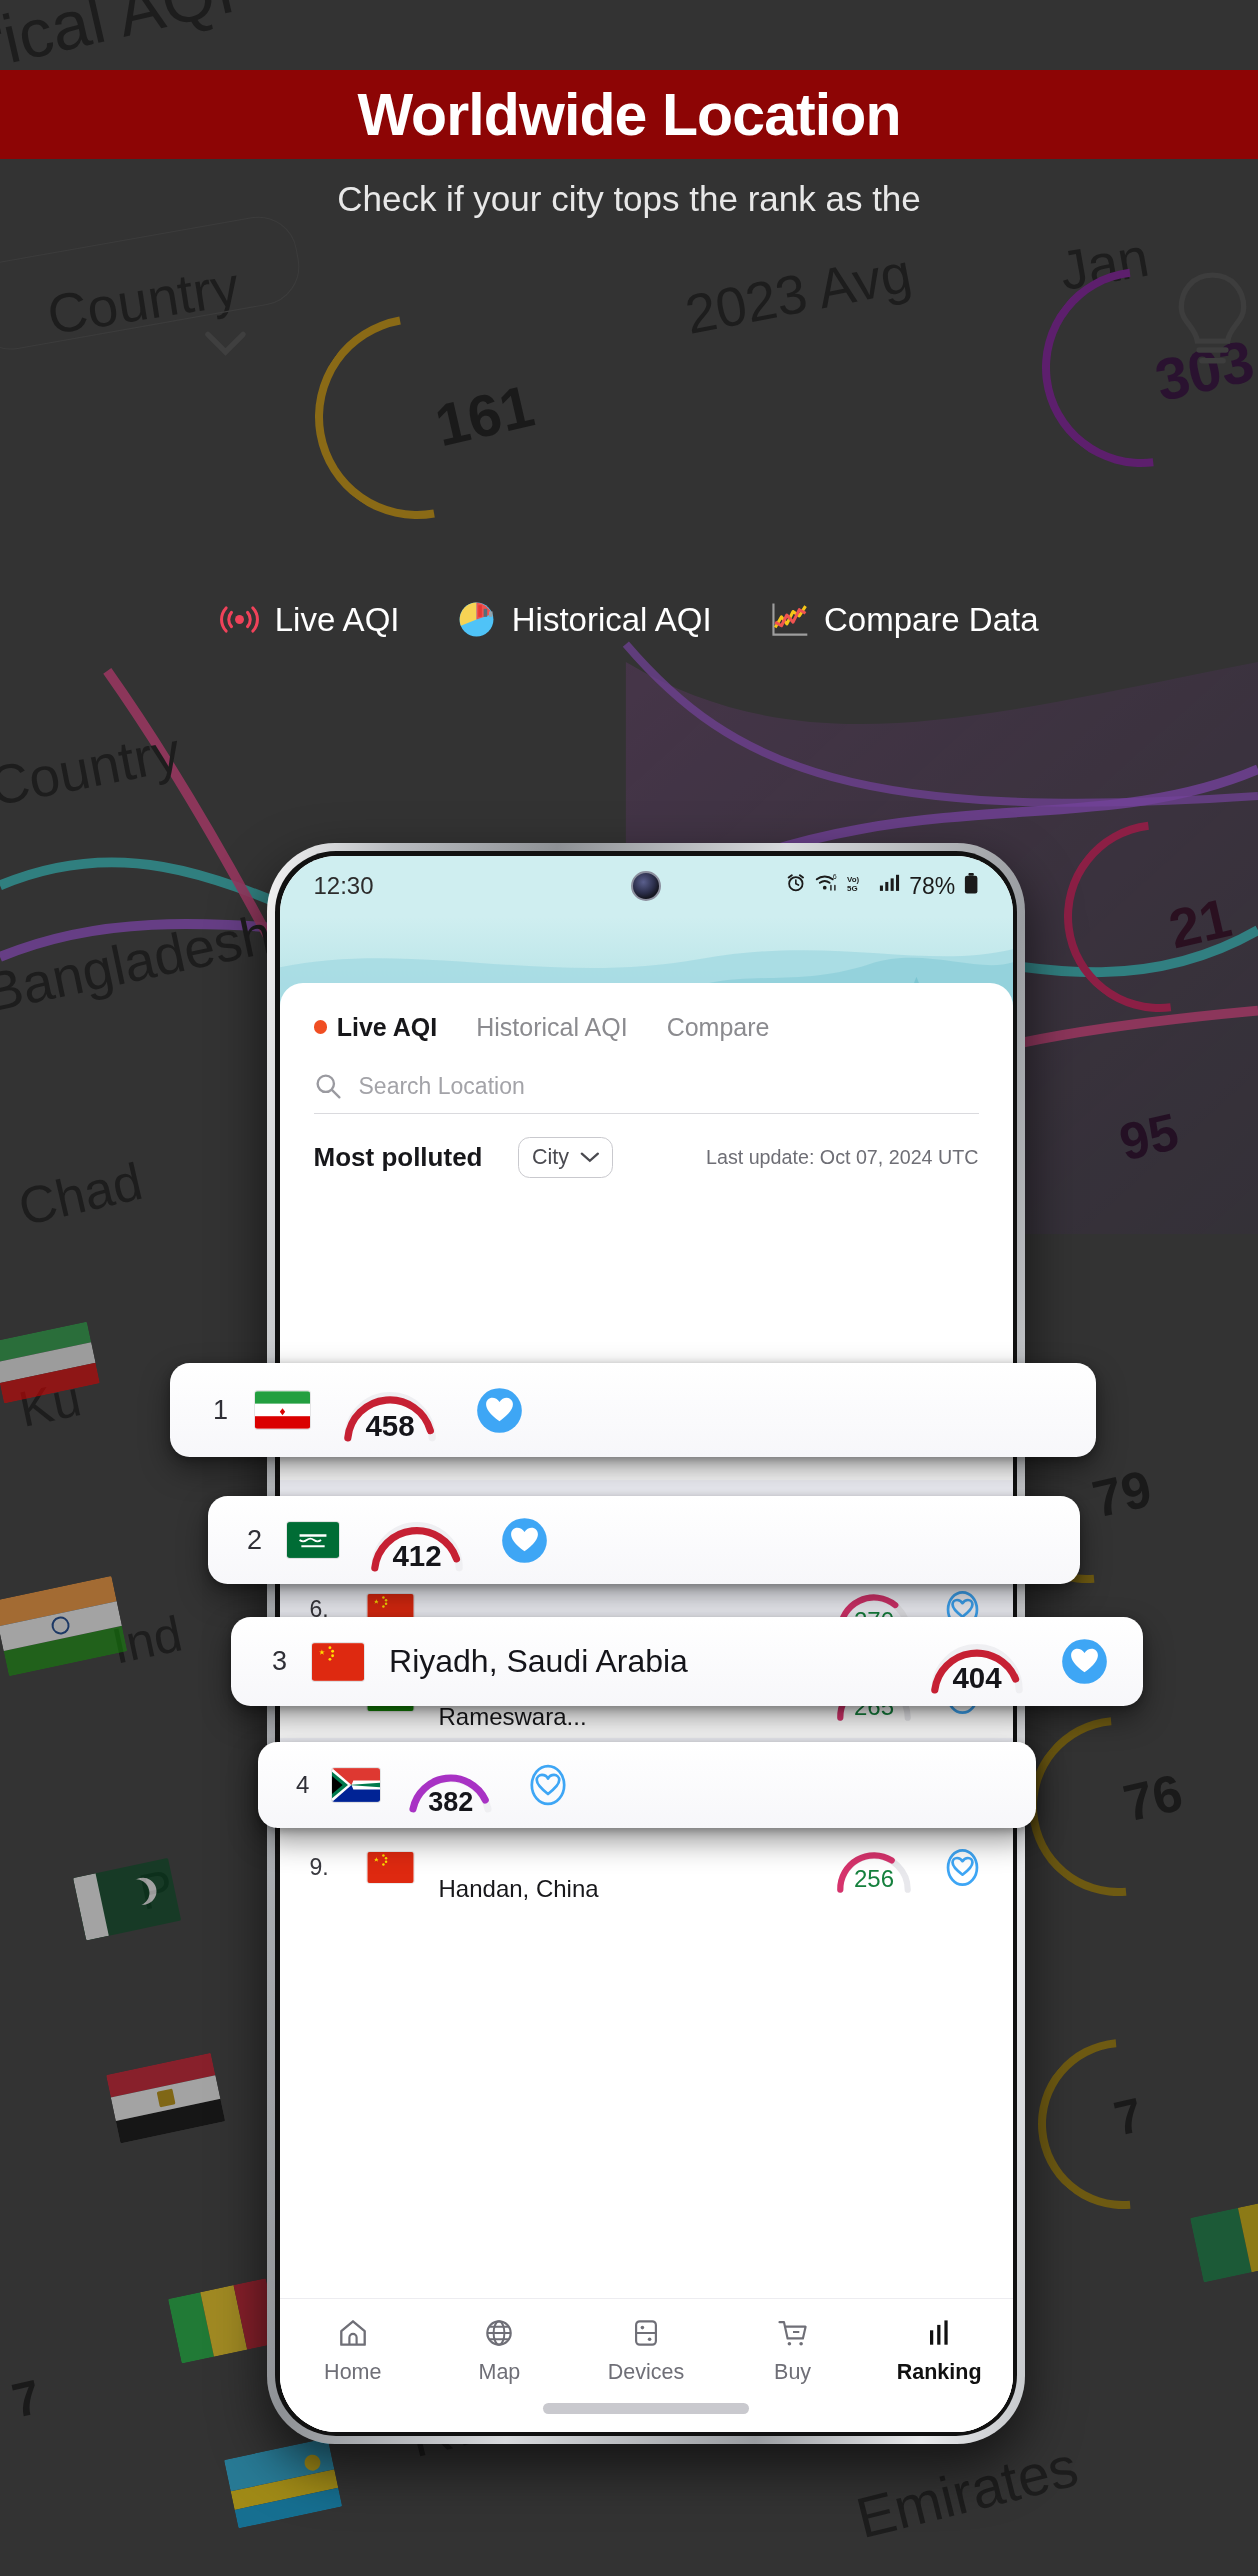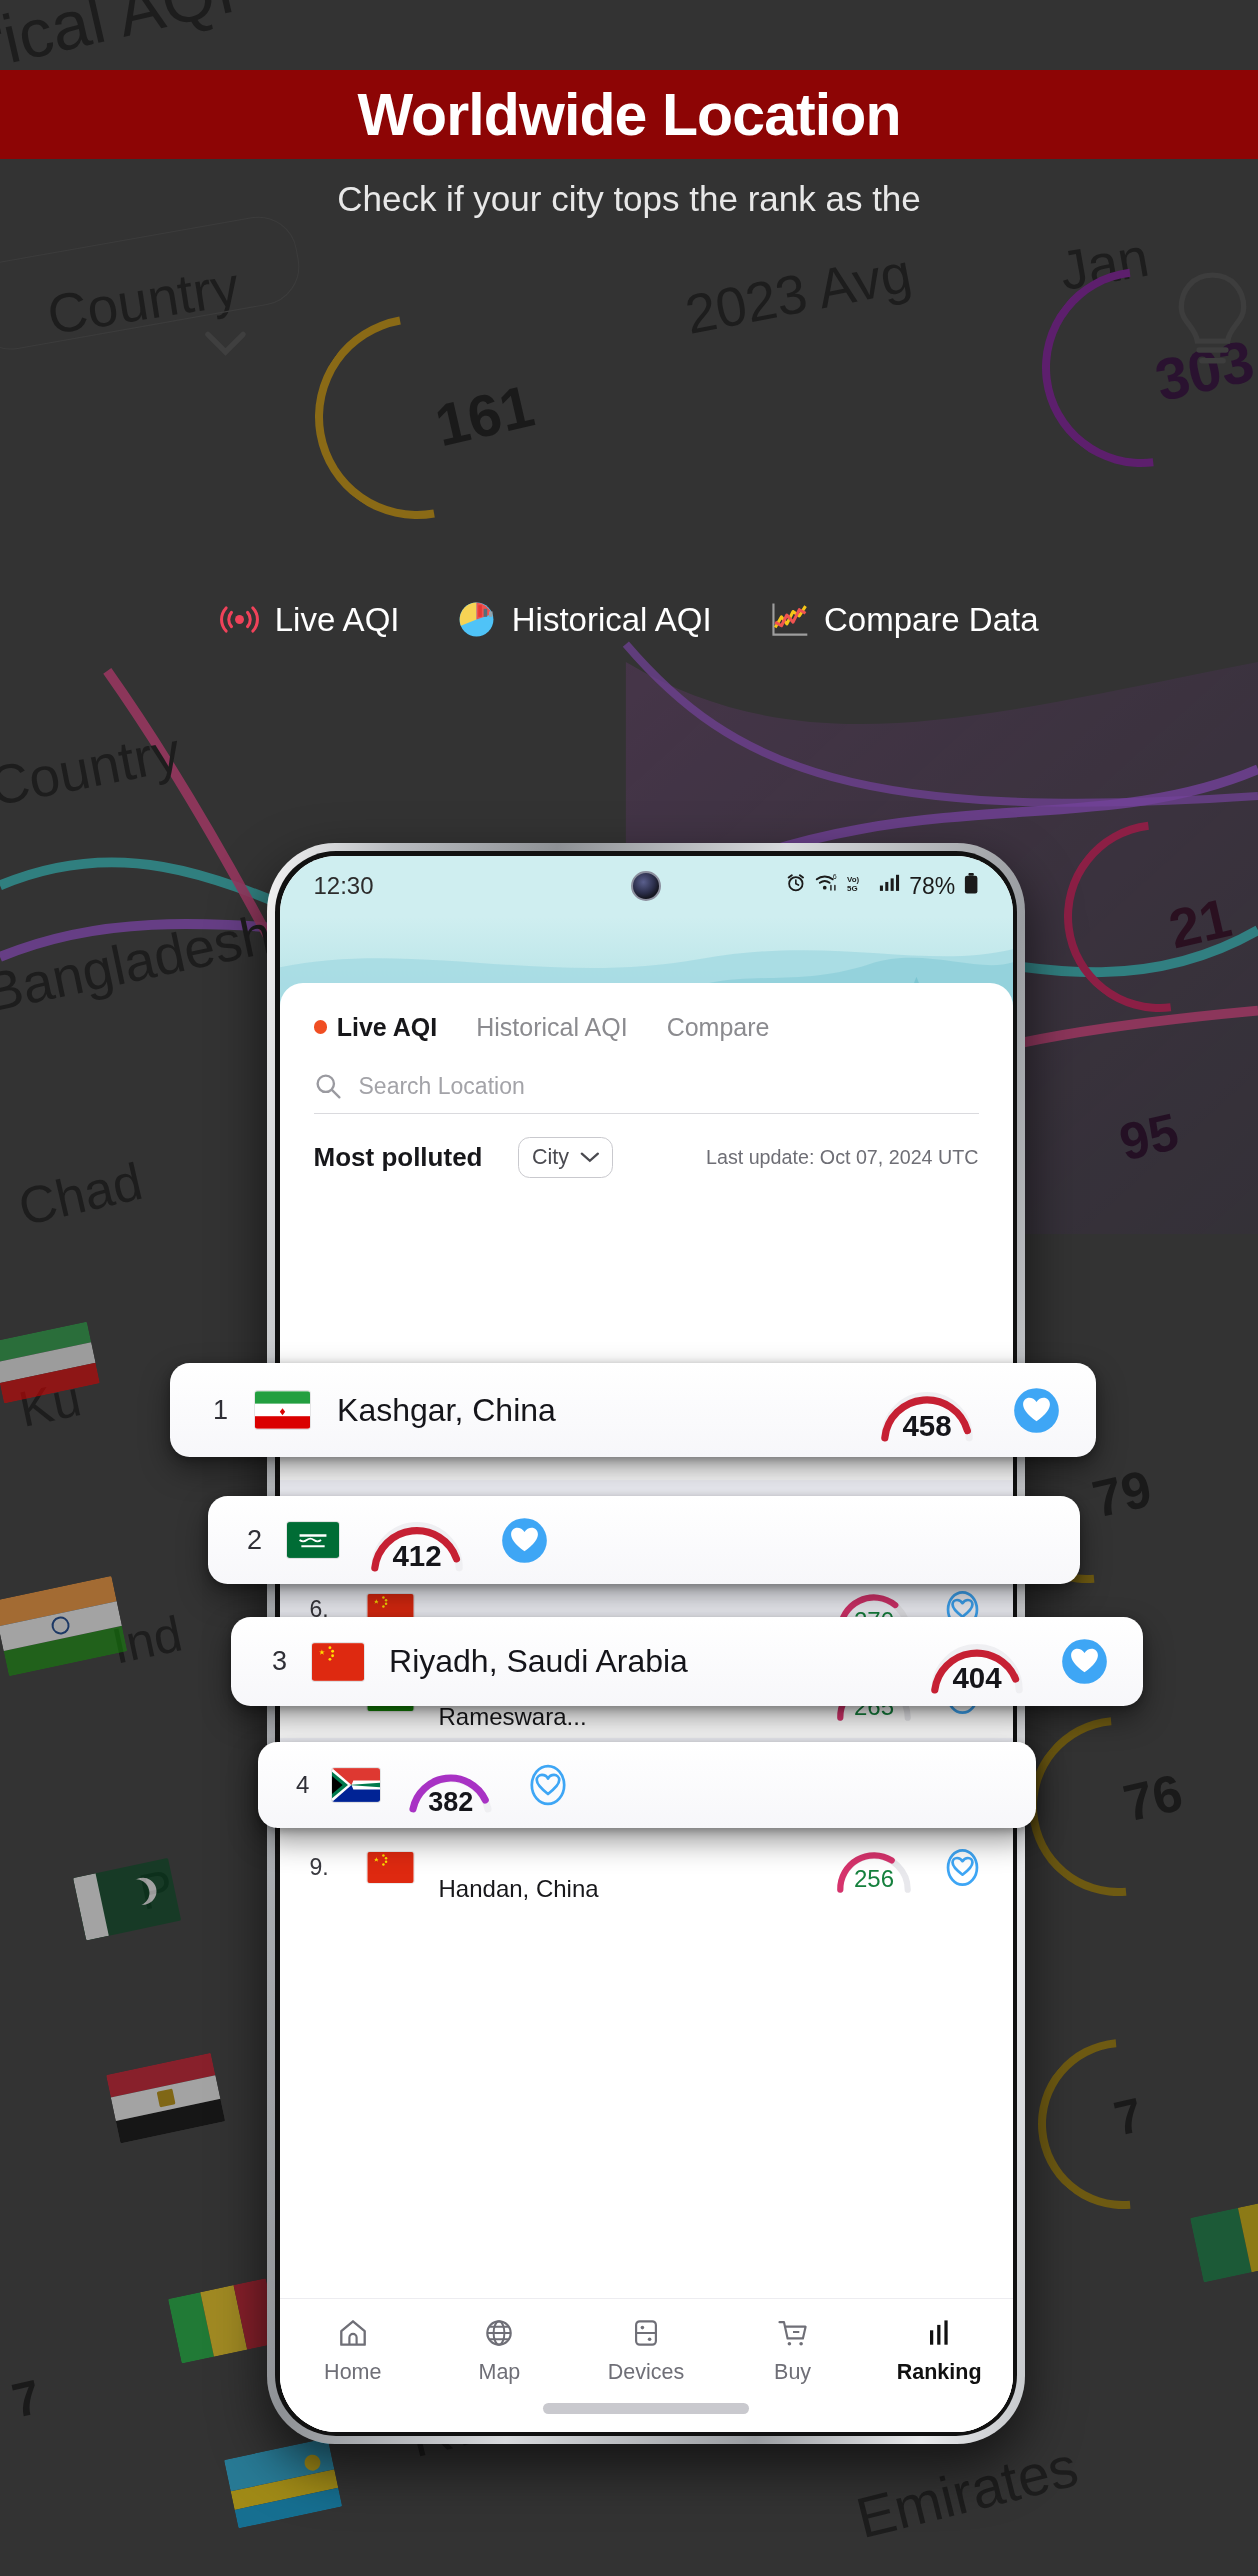--- a/index.html
+++ b/index.html
@@ -643,21 +643,20 @@
 <div class="fcard" style="left:170px; top:1363px; width:926px; height:94px; padding:0 30px 0 43px; gap:27px;">
   <span class="cn">1</span>
   <span class="cf">
     <svg width="55" height="38" viewBox="0 0 62 42">
         <rect width="62" height="14" fill="#239f40"></rect>
         <rect y="14" width="62" height="14" fill="#fff"></rect>
         <rect y="28" width="62" height="14" fill="#da0000"></rect>
         <path d="M31 19 l3 4 l-3 4 l-3 -4 Z" fill="#da0000"></path>
       </svg>
   </span>
-  <span class="cc">Kashgar, China</span>
   <span class="cg">
     <svg width="106" height="70" viewBox="0 0 118 78">
         <path d="M12 70 A47 47 0 0 1 106 70" stroke="#efeff2" stroke-width="8" fill="none" stroke-linecap="round"></path>
         <path d="M12 70 A47 47 0 0 1 104 62" stroke="#c62033" stroke-width="8" fill="none" stroke-linecap="round"></path>
       </svg>
     <span class="gval">458</span>
   </span>
   <span class="chb">
     <svg width="59" height="59" viewBox="0 0 66 66">
         <circle cx="33" cy="33" r="25" fill="#3ea6f5"></circle>

